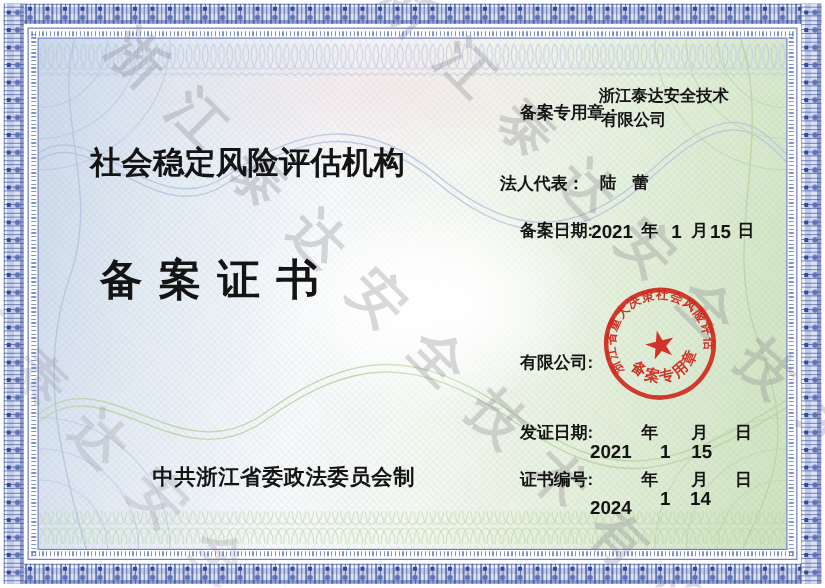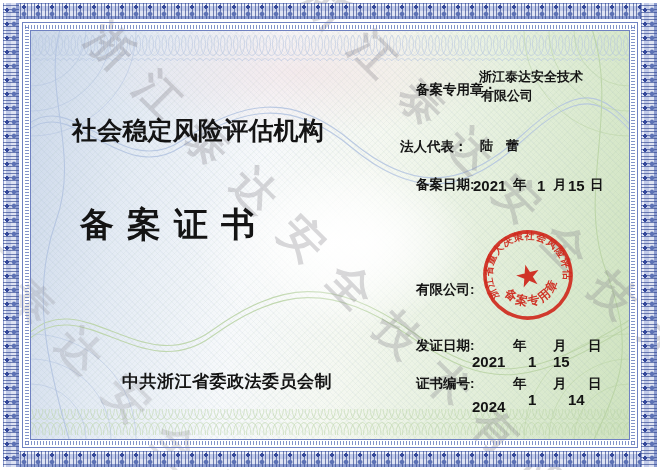--- a/index.html
+++ b/index.html
@@ -189,21 +189,21 @@
       <span class="t sans num" style="left:553px;top:353px;">15</span>
     </div>
 
     <div>
       <span class="t sans lab" style="left:416px;top:376px;">证书编号:</span>
       <span class="t sans unit" style="left:513px;top:376px;">年</span>
       <span class="t sans unit" style="left:553px;top:376px;">月</span>
       <span class="t sans unit" style="left:588px;top:376px;">日</span>
       <span class="t sans num" style="left:472px;top:398px;">2024</span>
       <span class="t sans num" style="left:528px;top:391px;">1</span>
-      <span class="t sans num" style="left:568px;top:391px;">14</span>
+      <span class="t sans num" style="left:552px;top:391px;">14</span>
     </div>
 
     <svg class="seal" viewBox="0 0 94 94" aria-hidden="true">
       <defs>
         <path id="arcTop" d="M 13.9 61.1 A 36 36 0 1 1 80.1 61.1" fill="none"></path>
         <path id="arcBot" d="M 20 60.2 A 30 30 0 0 0 74 60.2" fill="none"></path>
       </defs>
       <circle class="ring" cx="47" cy="47" r="43"></circle>
       <text class="arc-top">
         <textPath href="#arcTop" startOffset="50%" text-anchor="middle">浙江省重大决策社会风险评估</textPath>

